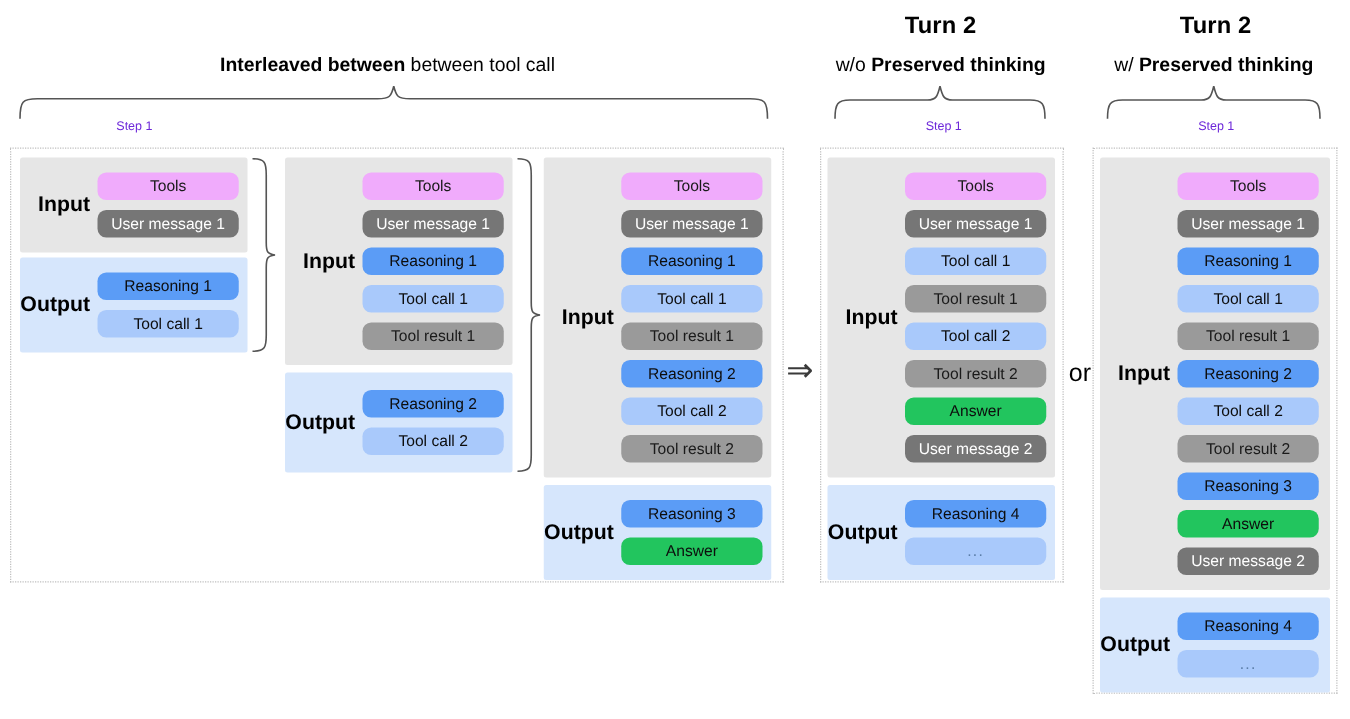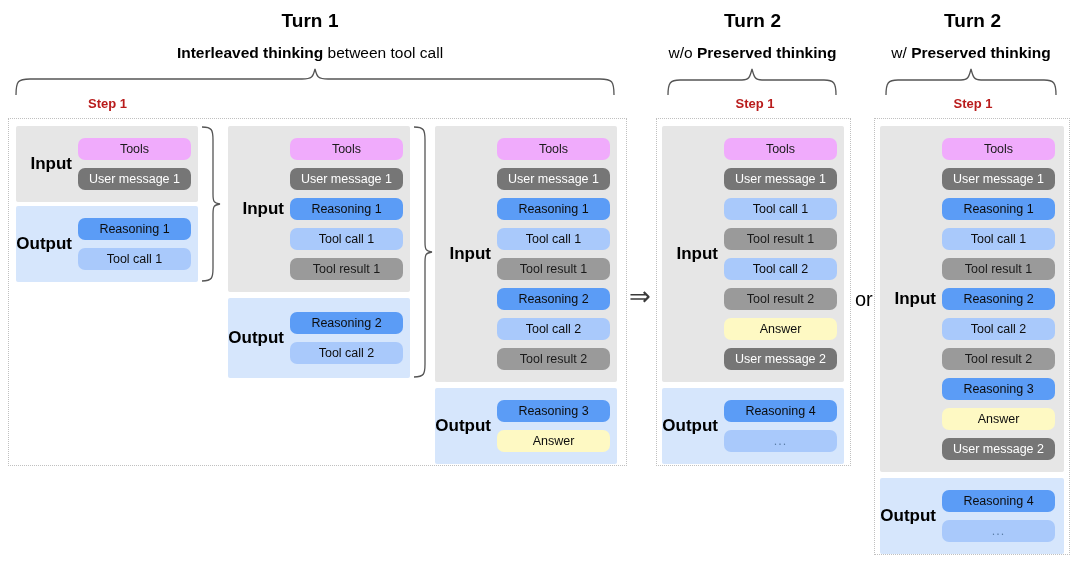--- a/index.html
+++ b/index.html
@@ -25,23 +25,23 @@
     position: absolute;
     text-align: center;
     font-size: 15.5px;
     color: #000;
     white-space: nowrap;
   }
   .turn-sub b { font-weight: bold; }
   .step-title {
     position: absolute;
     text-align: center;
-    font-size: 13px;
-    font-weight: bold;
-    color: #b91c1c;
+    font-size: 10px;
+    font-weight: normal;
+    color: #6d28d9;
     white-space: nowrap;
   }
 
   
   .brace-top { position: absolute; }
 
   
   .dotted-region {
     position: absolute;
     border: 1px dotted #c0c0c0;
@@ -80,21 +80,21 @@
     white-space: nowrap;
     margin-bottom: 8px;
   }
   .pill:last-child { margin-bottom: 0; }
 
   .pill.tools      { background: #f0abfc; color: #1a1a1a; }
   .pill.usermsg    { background: #767676; color: #ffffff; }
   .pill.reasoning  { background: #5b9cf6; color: #0d0d0d; }
   .pill.toolcall   { background: #a9c9fb; color: #0d0d0d; }
   .pill.toolresult { background: #9a9a9a; color: #1a1a1a; }
-  .pill.answer     { background: #fef9c3; color: #0d0d0d; }
+  .pill.answer     { background: #22c55e; color: #0d0d0d; }
   .pill.ellipsis   { background: #a9c9fb; color: #5b7ea8; letter-spacing:1px;}
 
   
   .brace-side { position: absolute; }
 
   
   .flow-arrow {
     position: absolute;
     font-size: 26px;
     color: #3a3a3a;
@@ -104,23 +104,22 @@
     position: absolute;
     font-size: 20px;
     color: #000;
   }
 </style>
 </head>
 <body>
 
 <div id="stage">
 
-  <div class="turn-title" style="left:0; top:10px; width:620px;">Turn 1</div>
   <div class="turn-sub" style="left:0; top:44px; width:620px;">
-    <b>Interleaved thinking</b><span> between tool call</span>
+    <b>Interleaved between</b><span> between tool call</span>
   </div>
 
   <div class="turn-title" style="left:645px; top:10px; width:215px;">Turn 2</div>
   <div class="turn-sub" style="left:640px; top:44px; width:225px;">
     <span>w/o </span><b>Preserved thinking</b>
   </div>
 
   <div class="turn-title" style="left:865px; top:10px; width:215px;">Turn 2</div>
   <div class="turn-sub" style="left:860px; top:44px; width:222px;">
     <span>w/ </span><b>Preserved thinking</b>

